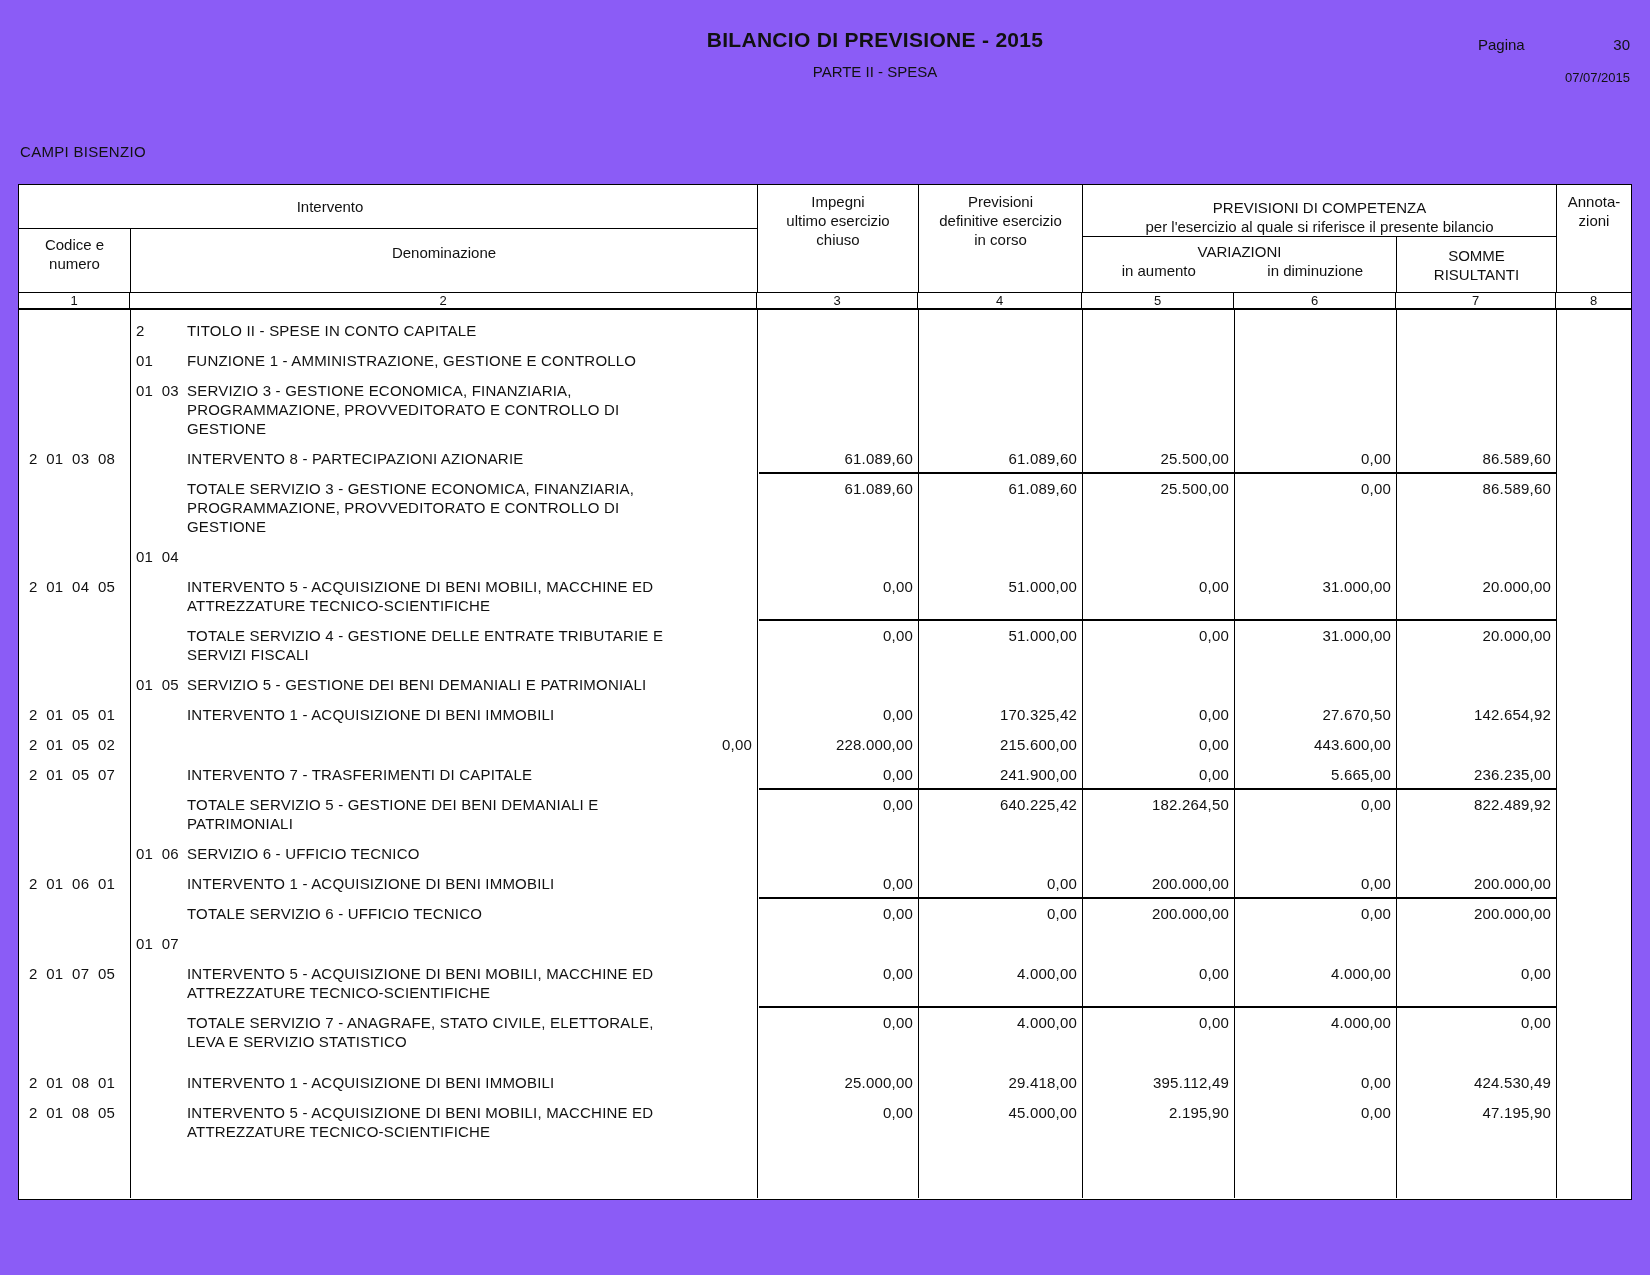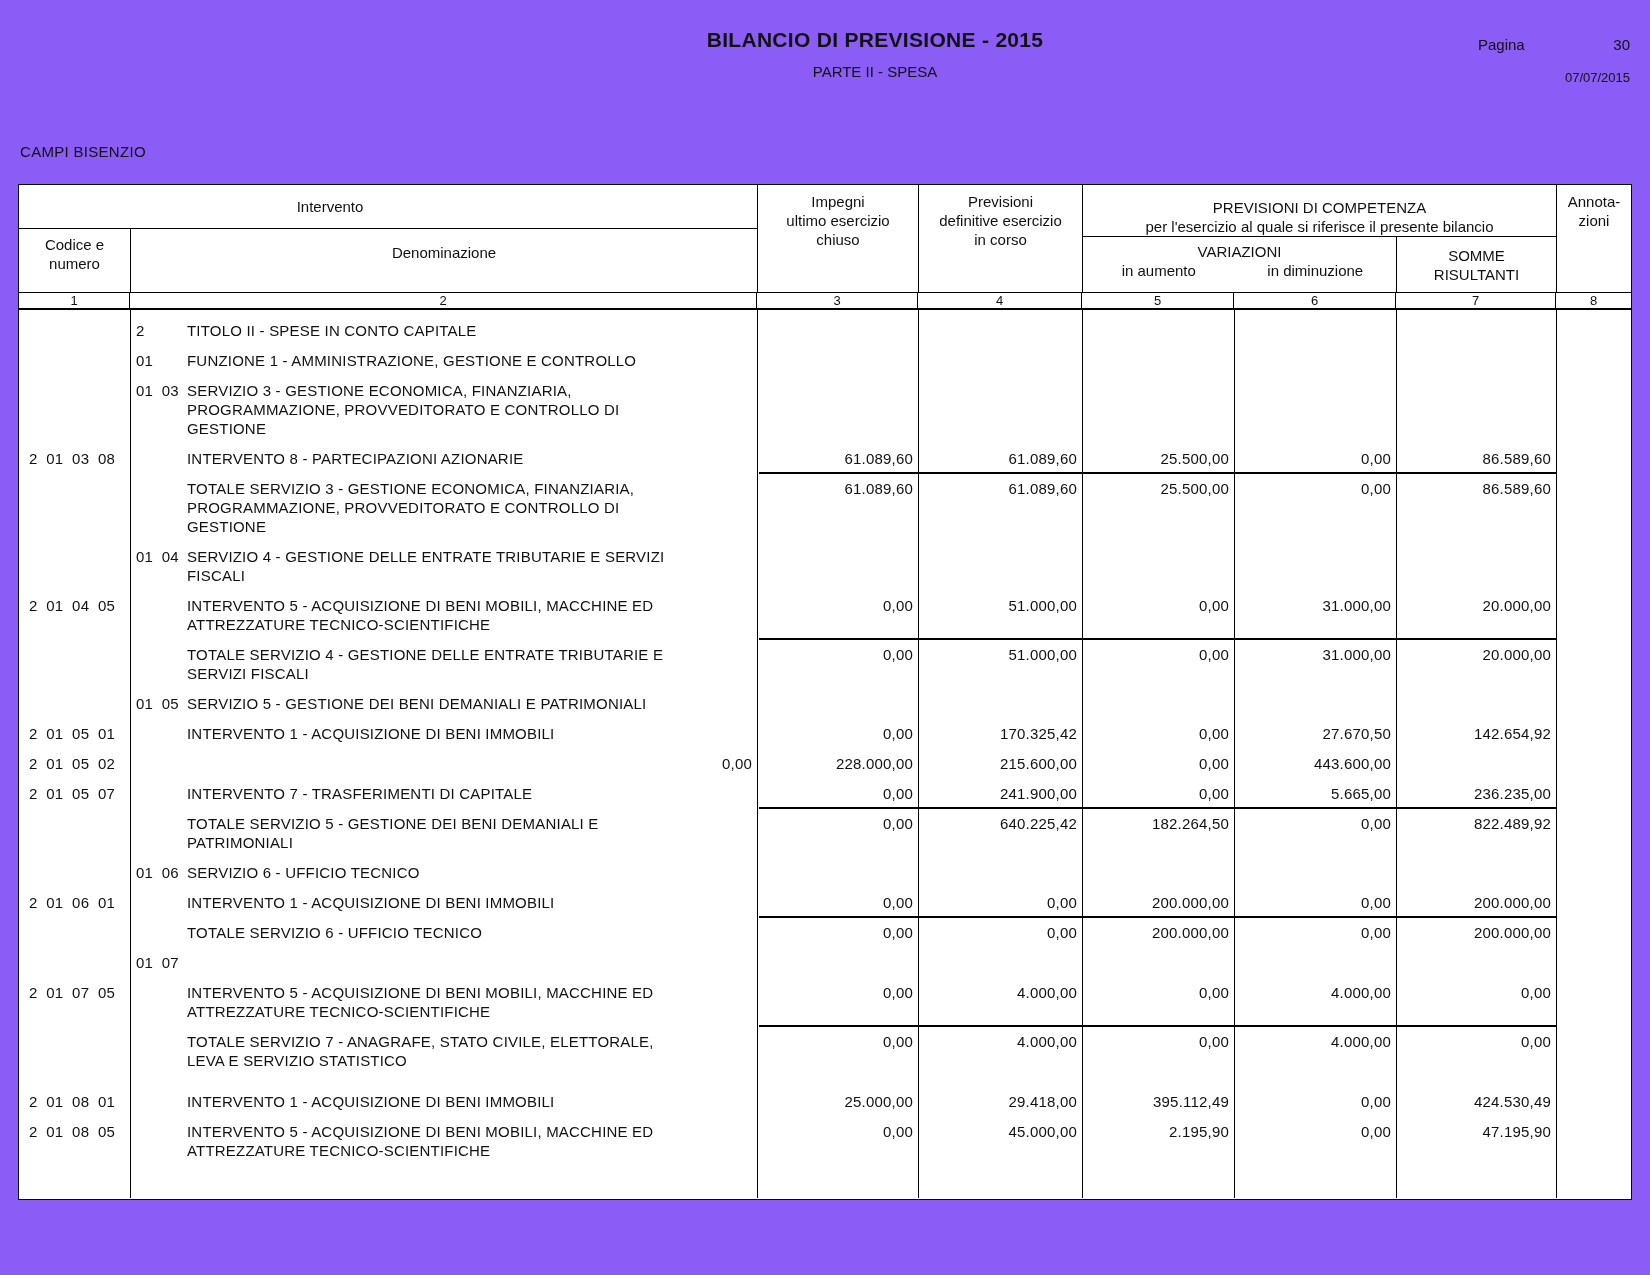--- a/index.html
+++ b/index.html
@@ -191,22 +191,20 @@
           <div class="cell c-num">61.089,60</div>
           <div class="cell c-num">25.500,00</div>
           <div class="cell c-num">0,00</div>
           <div class="cell c-num">86.589,60</div>
           <div class="cell c-ann"></div>
         </div>
         <div class="trow">
           <div class="cell c-code"></div>
           <div class="cell c-den">
             <span class="prefix">01  04</span>
-            <span class="dtext">SERVIZIO 4 - GESTIONE DELLE ENTRATE TRIBUTARIE E SERVIZI
-FISCALI</span>
           </div>
           <div class="cell c-num"></div>
           <div class="cell c-num"></div>
           <div class="cell c-num"></div>
           <div class="cell c-num"></div>
           <div class="cell c-num"></div>
           <div class="cell c-ann"></div>
         </div>
         <div class="trow">
           <div class="cell c-code">2  01  04  05</div>

